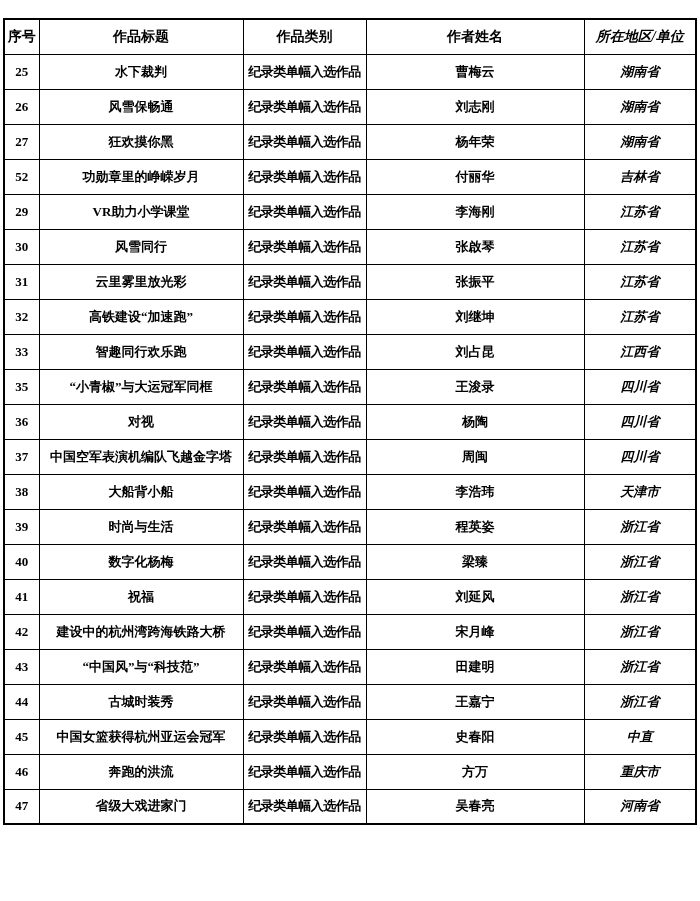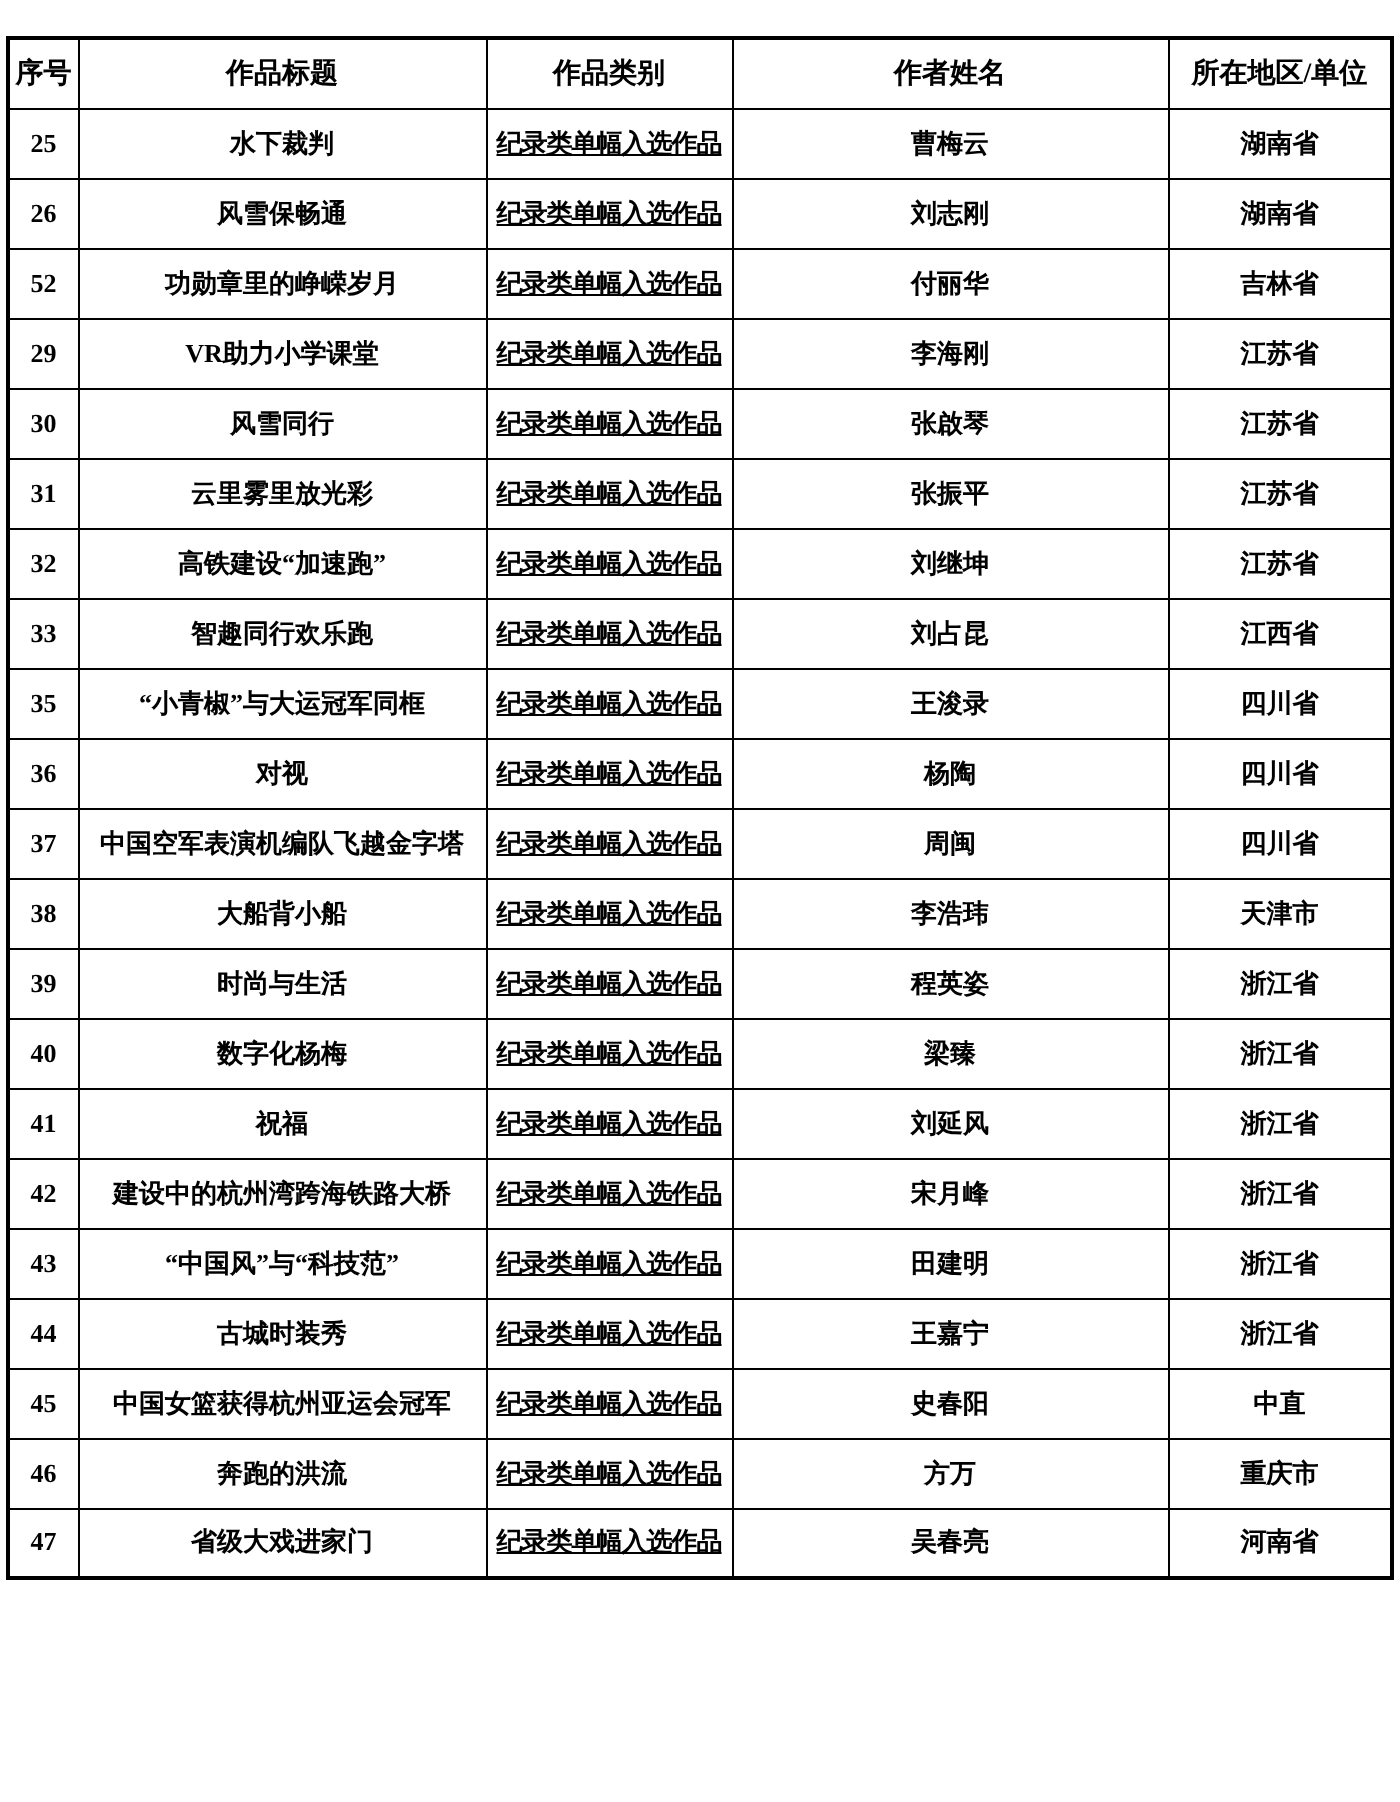--- a/index.html
+++ b/index.html
@@ -38,22 +38,22 @@
     font-size: 14px;
   }
   table.works-table td {
     height: 35px;
     font-size: 13px;
   }
   .col-no    { width: 35px;  }
   .col-title { width: 204px; }
   .col-category { width: 123px; }
   .col-author   { width: 218px; margin-top: 20px; }
-  .col-region   { width: 112px; }
-  td.col-category { font-size: 12.5px; letter-spacing: -0.5px; text-decoration: underline; }
+  .col-region   { width: 112px; font-style: italic; }
+  td.col-category { font-size: 12.5px; letter-spacing: -0.5px; }
   td.col-no { font-size: 13px; }
 </style>
 </head>
 <body>
 
 <table class="works-table">
   <colgroup>
     <col class="col-no">
     <col class="col-title">
     <col class="col-category">
@@ -78,20 +78,27 @@
         <td class="col-region">湖南省</td>
       </tr>
       <tr>
         <td class="col-no">26</td>
         <td class="col-title">风雪保畅通</td>
         <td class="col-category">纪录类单幅入选作品</td>
         <td class="col-author">刘志刚</td>
         <td class="col-region">湖南省</td>
       </tr>
       <tr>
+        <td class="col-no">27</td>
+        <td class="col-title">狂欢摸你黑</td>
+        <td class="col-category">纪录类单幅入选作品</td>
+        <td class="col-author">杨年荣</td>
+        <td class="col-region">湖南省</td>
+      </tr>
+      <tr>
         <td class="col-no">52</td>
         <td class="col-title">功勋章里的峥嵘岁月</td>
         <td class="col-category">纪录类单幅入选作品</td>
         <td class="col-author">付丽华</td>
         <td class="col-region">吉林省</td>
       </tr>
       <tr>
         <td class="col-no">29</td>
         <td class="col-title">VR助力小学课堂</td>
         <td class="col-category">纪录类单幅入选作品</td>

